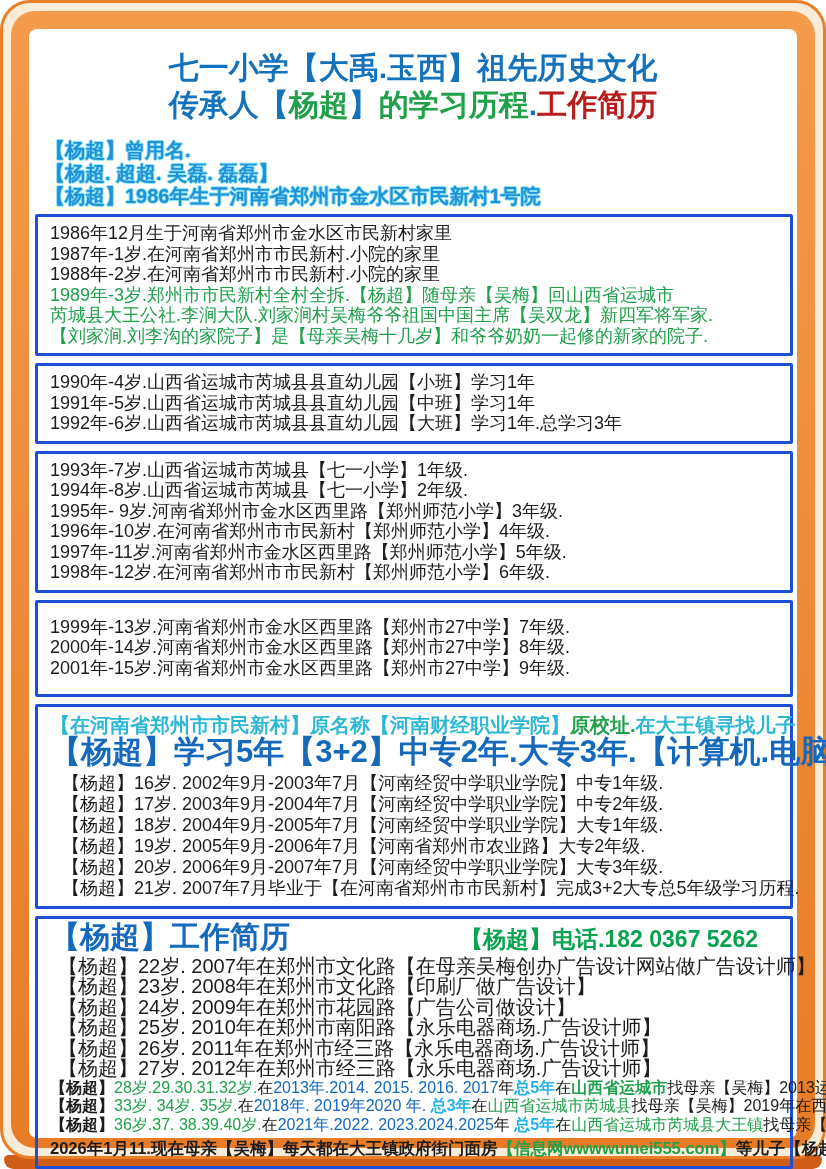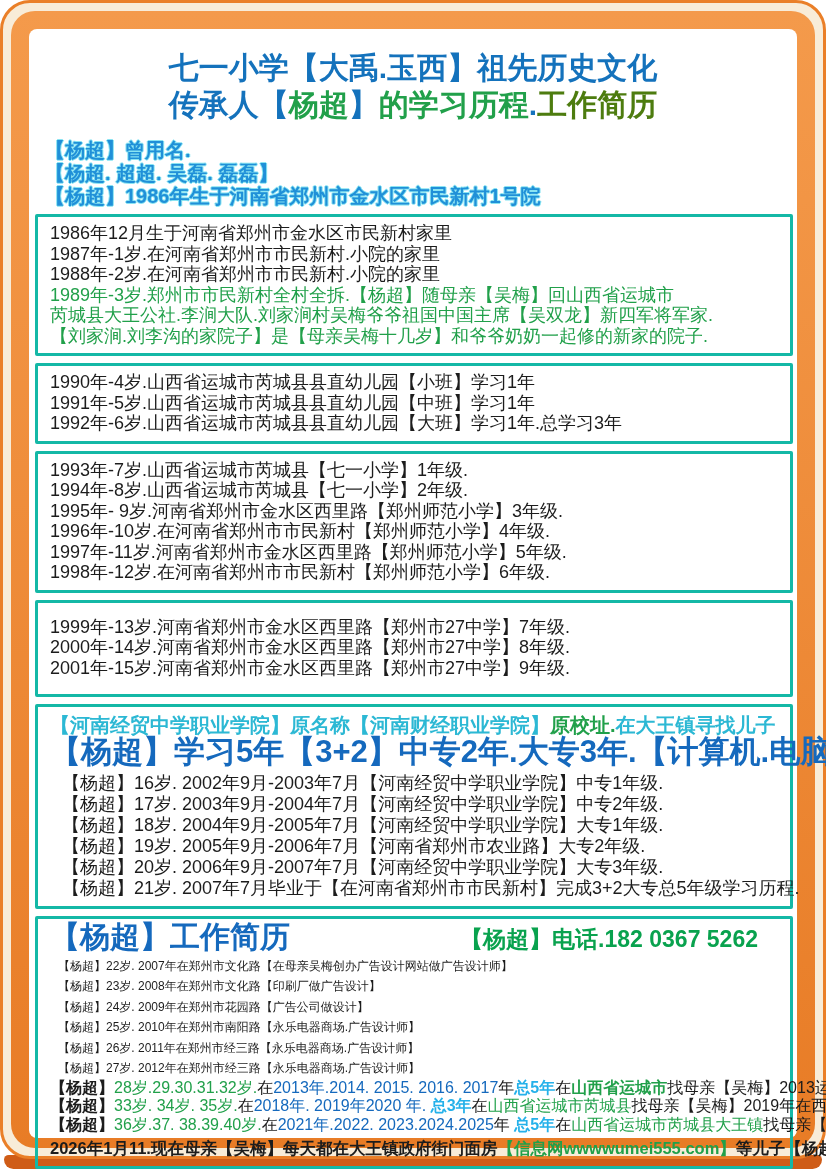--- a/index.html
+++ b/index.html
@@ -16,54 +16,54 @@
   .content{position:absolute;left:30px;right:30px;top:26px;bottom:16px;}
 
   
   .title{margin-top:20px;text-align:center;font-weight:bold;font-size:30px;line-height:37px;color:#1472bc;letter-spacing:0px;}
   
   .intro{margin:16px 0 0 12px;font-size:20px;line-height:23px;font-weight:bold;color:#2090d8;
          text-shadow:1px 0 #8ae4f2,-1px 0 #8ae4f2,0 1px #8ae4f2,0 -1px #8ae4f2;}
   .intro .iln{white-space:nowrap;}
 
   
-  .gbox{border:3px solid #14b8a6;border-radius:2px;margin:6px 0 7px 2px;padding:6px 10px 7px 12px;
+  .gbox{border:3px solid #1d4ed8;border-radius:2px;margin:6px 0 7px 2px;padding:6px 10px 7px 12px;
         font-size:18px;line-height:20.5px;color:#1c1c1c;}
   .gbox .ln{white-space:nowrap;}
   .green{color:#21a04a;}
   .pad-lg{padding-top:14px;padding-bottom:16px;}
 
   .voc-head{font-size:20px;font-weight:bold;line-height:24px;white-space:nowrap;}
   .voc-sub{font-size:31px;font-weight:bold;color:#1569bd;line-height:30px;white-space:nowrap;}
   .voc-lines{margin-top:6px;padding-left:12px;}
   .voc-lines .ln{line-height:21px;}
   .gap-top{margin-top:0;}
 
   
   .work-head{display:flex;justify-content:space-between;align-items:baseline;margin:2px 16px 6px 0;}
   .work-title{font-size:30px;font-weight:bold;color:#1569bd;white-space:nowrap;}
   .work-phone{font-size:23px;font-weight:bold;color:#09a24e;white-space:nowrap;padding-right:6px;}
   .work-lines{padding-left:8px;}
-  .work-lines .ln{font-size:12px;line-height:20.5px;white-space:nowrap;}
+  .work-lines .ln{font-size:20px;line-height:20.5px;white-space:nowrap;}
   .search{font-size:16px;line-height:18.5px;white-space:nowrap;}
   .notice{font-size:16.5px;line-height:22px;font-weight:bold;white-space:nowrap;margin-top:3px;color:#111;}
 </style>
 </head>
 <body>
 
 <div class="shadow-strip"></div>
 <div class="card">
   <div class="band"></div>
   <div class="white"></div>
 
   <div class="content">
 
     <div class="title">
       <div>七一小学【大禹.玉西】祖先历史文化</div>
-      <div><span style="color: rgb(20, 114, 188);">传承人【</span><span style="color: rgb(33, 160, 74);">杨超</span><span style="color: rgb(20, 114, 188);">】</span><span style="color: rgb(33, 160, 74);">的学习历程</span><span style="color: rgb(20, 114, 188);">.</span><span style="color: #4d7c0f; text-align: center;">工作简历</span></div>
+      <div><span style="color: rgb(20, 114, 188);">传承人【</span><span style="color: rgb(33, 160, 74);">杨超</span><span style="color: rgb(20, 114, 188);">】</span><span style="color: rgb(33, 160, 74);">的学习历程</span><span style="color: rgb(20, 114, 188);">.</span><span style="color: #b91c1c; text-align: center;">工作简历</span></div>
     </div>
 
     <div class="intro">
       <div class="iln">【杨超】曾用名.</div>
       <div class="iln">【杨超. 超超. 吴磊. 磊磊】</div>
       <div class="iln">【杨超】1986年生于河南省郑州市金水区市民新村1号院</div>
     </div>
 
     <div class="gbox">
       <div class="ln">1986年12月生于河南省郑州市金水区市民新村家里</div>
@@ -89,21 +89,21 @@
       <div class="ln">1998年-12岁.在河南省郑州市市民新村【郑州师范小学】6年级.</div>
     </div>
 
     <div class="gbox pad-lg">
       <div class="ln">1999年-13岁.河南省郑州市金水区西里路【郑州市27中学】7年级.</div>
       <div class="ln">2000年-14岁.河南省郑州市金水区西里路【郑州市27中学】8年级.</div>
       <div class="ln">2001年-15岁.河南省郑州市金水区西里路【郑州市27中学】9年级.</div>
     </div>
 
     <div class="gbox">
-      <div class="voc-head"><span style="color: rgb(44, 184, 212);">【河南经贸中学职业学院】原名称【河南财经职业学院】</span><span style="color: rgb(33, 160, 74);">原校址.</span><span style="color: rgb(44, 184, 212);">在大王镇寻找儿子</span></div>
+      <div class="voc-head"><span style="color: rgb(44, 184, 212);">【在河南省郑州市市民新村】原名称【河南财经职业学院】</span><span style="color: rgb(33, 160, 74);">原校址.</span><span style="color: rgb(44, 184, 212);">在大王镇寻找儿子</span></div>
       <div class="voc-sub">【杨超】学习5年【3+2】中专2年.大专3年.【计算机.电脑美术】</div>
       <div class="voc-lines">
         <div class="ln">【杨超】16岁. 2002年9月-2003年7月【河南经贸中学职业学院】中专1年级.</div>
         <div class="ln">【杨超】17岁. 2003年9月-2004年7月【河南经贸中学职业学院】中专2年级.</div>
         <div class="ln gap-top">【杨超】18岁. 2004年9月-2005年7月【河南经贸中学职业学院】大专1年级.</div>
         <div class="ln">【杨超】19岁. 2005年9月-2006年7月【河南省郑州市农业路】大专2年级.</div>
         <div class="ln">【杨超】20岁. 2006年9月-2007年7月【河南经贸中学职业学院】大专3年级.</div>
         <div class="ln">【杨超】21岁. 2007年7月毕业于【在河南省郑州市市民新村】完成3+2大专总5年级学习历程.</div>
       </div>
     </div>

